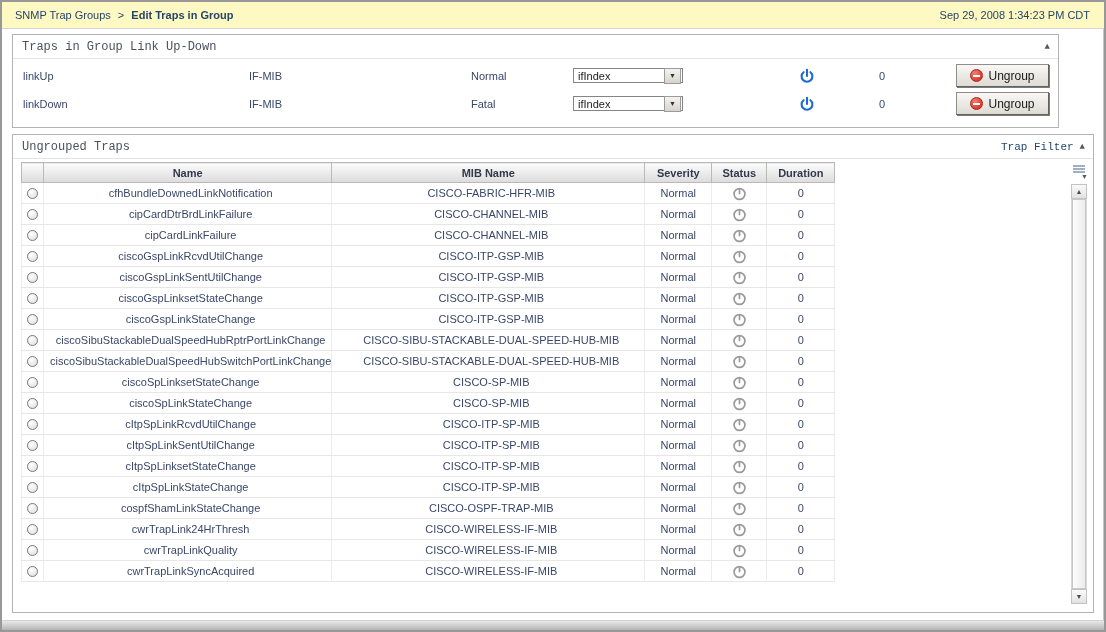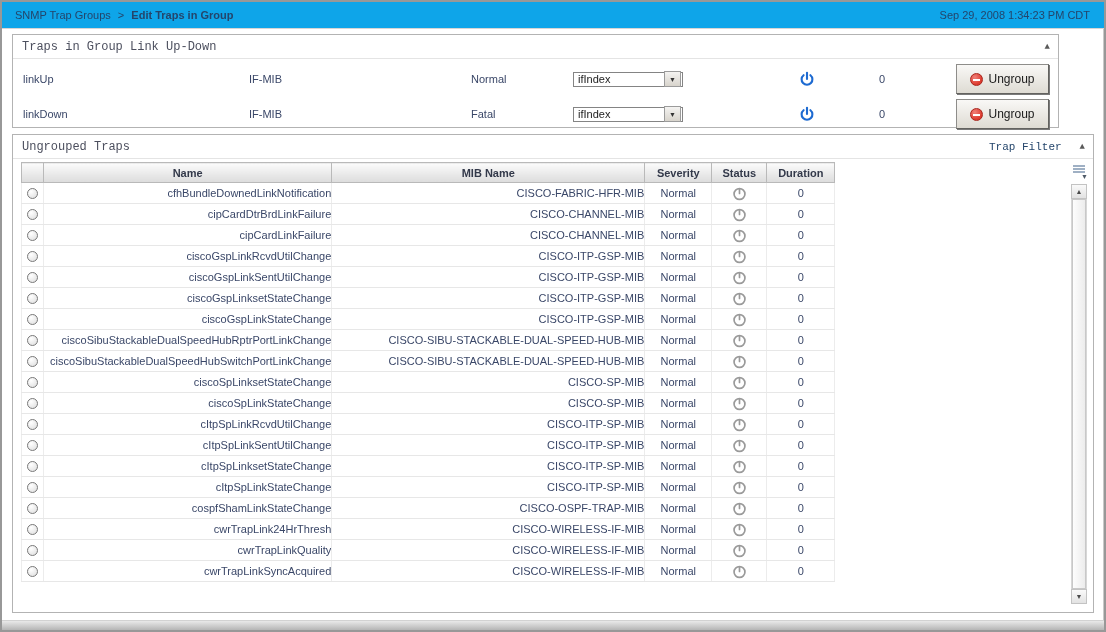--- a/index.html
+++ b/index.html
@@ -8,21 +8,21 @@
 
   .window {
     position:relative; width:1106px; height:632px;
     background:#ffffff; border:2px solid #989898; overflow:hidden;
     box-shadow: inset -1px 0 0 #c9c9c9;
   }
 
   
   .topbar {
     height:27px; display:flex; align-items:center; justify-content:space-between;
-    padding:0 14px 0 13px; border-bottom:1px solid #d5d5d5; background:#0ea5e9;
+    padding:0 14px 0 13px; border-bottom:1px solid #d5d5d5; background:#fef9c3;
   }
   .breadcrumb { color:#24456b; }
   .breadcrumb .crumb-link { cursor:pointer; }
   .breadcrumb .sep { margin:0 4px; color:#24456b; }
   .breadcrumb .current { font-weight:bold; }
   .timestamp { color:#24456b; }
 
   
   .panel { position:relative; background:#fff; border:1px solid #b3b3b3; }
   .panel-title-row {
@@ -55,57 +55,57 @@
     background:linear-gradient(#f4f3f1,#d8d4cc);
     border:1px solid #9b9b9b; display:flex; align-items:center; justify-content:center;
     font-size:7px; color:#333;
   }
 
   
   .power-icon svg { display:block; }
 
   
   .ungroup-btn {
-    width:93px; height:30px; display:flex; align-items:center; justify-content:center; gap:5px;
+    width:93px; height:23px; display:flex; align-items:center; justify-content:center; gap:5px;
     background:linear-gradient(#f9f8f6,#dedbd3);
     border:1px solid #8e8d8a; border-right-color:#63625f; border-bottom-color:#63625f;
     box-shadow:1px 1px 0 #7a7a7a; cursor:pointer; color:#1a1a1a; font-size:12px;
   }
   .minus-badge {
     width:13px; height:13px; border-radius:50%;
     background:radial-gradient(circle at 35% 30%, #f08078, #dd3a2e 70%);
     border:1px solid #a8251c; position:relative; flex:0 0 auto;
   }
   .minus-badge::after {
     content:""; position:absolute; left:2px; right:2px; top:5px; height:2px; background:#fff;
   }
 
   .panel-ungrouped { margin:6px 0 0 10px; width:1082px; height:479px; }
-  .filter-area { display:flex; align-items:center; gap:18px; color:#24456b; font-size:11px; cursor:pointer; }
+  .filter-area { display:flex; align-items:center; gap:6px; color:#24456b; font-size:11px; cursor:pointer; }
 
   
   .trap-table { border-collapse:collapse; margin:3px 0 0 8px; table-layout:fixed; }
   .trap-table col.c-radio { width:22px; }
   .trap-table col.c-name { width:285px; }
   .trap-table col.c-mib { width:313px; }
   .trap-table col.c-sev { width:67px; }
   .trap-table col.c-status { width:55px; }
   .trap-table col.c-dur { width:68px; }
   .trap-table th {
     height:20px; font-weight:bold; color:#33394a; text-align:center;
     background:linear-gradient(#fbfbfb,#dcdcdc);
     border:1px solid #b9b9b9; border-left-width:0;
   }
   .trap-table th:first-child { border-left-width:1px; }
   .trap-table td {
     height:21px; color:#3a4768; border-bottom:1px solid #e7e7e7;
     border-right:1px solid #ececec; background:#fff; overflow:hidden; white-space:nowrap;
   }
   .trap-table td:first-child { border-left:1px solid #ececec; text-align:center; }
-  .td-name, .td-mib { padding-left:6px; text-align:right; }
+  .td-name, .td-mib { padding-left:6px; text-align:center; }
   .td-sev, .td-dur { text-align:center; }
   .td-status { text-align:center; }
   .td-status svg { vertical-align:middle; }
 
   .radio {
     display:inline-block; width:11px; height:11px; border-radius:50%;
     border:1px solid #7a7a7a; background:radial-gradient(circle at 35% 30%, #ffffff, #dcdcdc);
     cursor:pointer; vertical-align:middle;
   }
 

